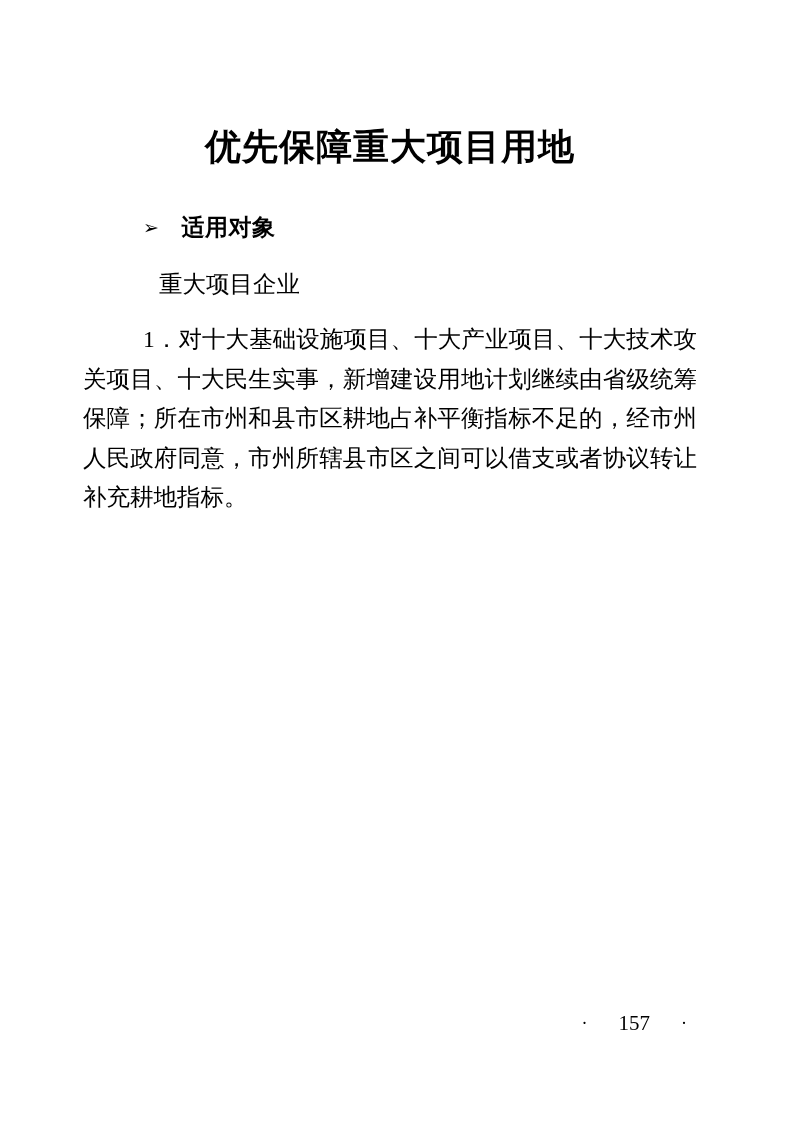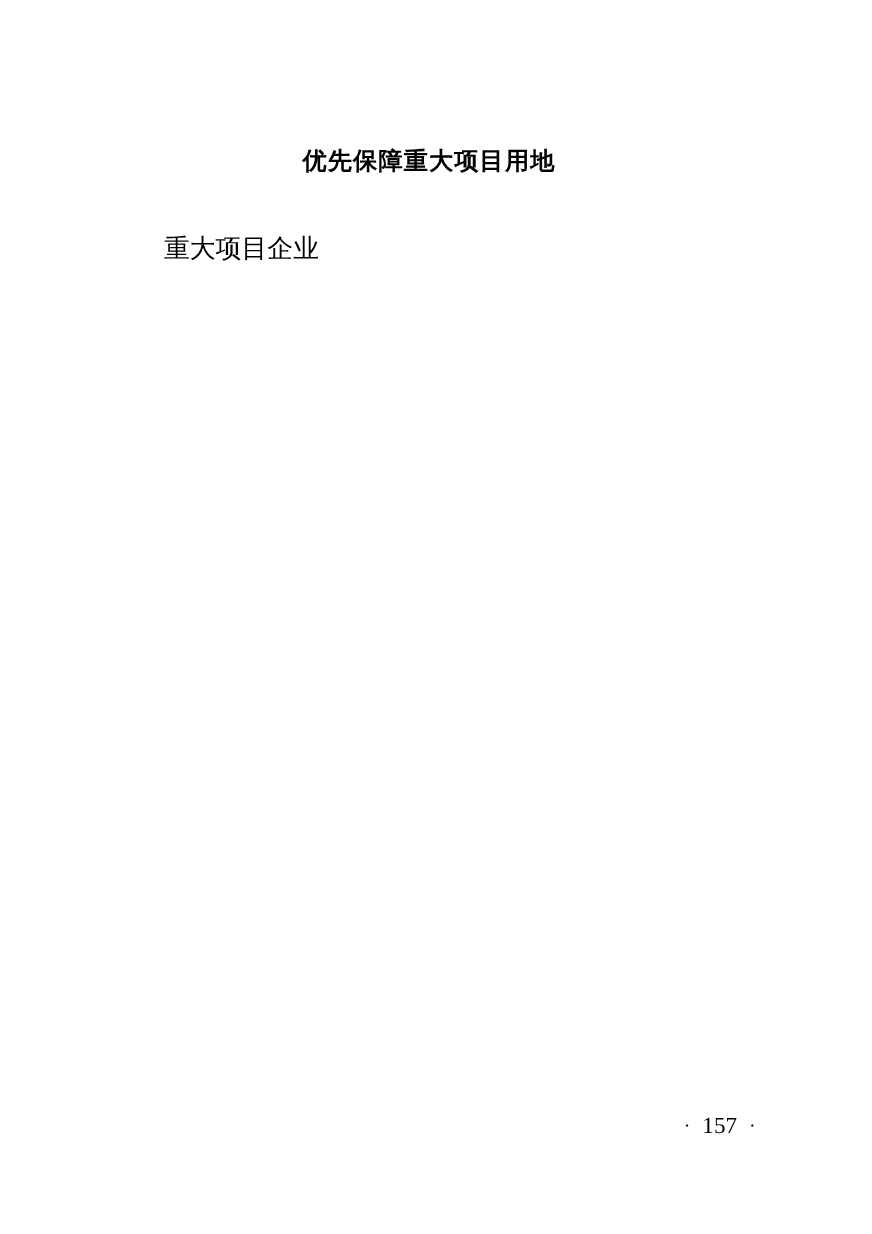--- a/index.html
+++ b/index.html
@@ -20,21 +20,21 @@
     position: absolute;
     left: 83px;
     top: 0;
     width: 614px;
   }
   .doc-title {
     margin: 128px 0 0 0;
     text-align: center;
     font-family: "Liberation Sans", "DejaVu Sans", sans-serif;
     font-weight: bold;
-    font-size: 22px;
+    font-size: 36px;
     line-height: 38px;
     letter-spacing: 1px;
     color: #000000;
   }
   .text-block {
     margin-top: 42px;
     font-family: "Liberation Serif", "DejaVu Serif", serif;
     font-size: 23.5px;
     line-height: 39.5px;
     color: #000000;
@@ -48,21 +48,21 @@
     white-space: nowrap;
   }
   .bullet {
     display: inline-block;
     font-size: 19px;
     margin-right: 22px;
     transform: translateY(-1px);
     font-family: "DejaVu Sans", sans-serif;
   }
   .plain-line {
-    margin: 6px;
+    margin: 16px;
     text-indent: 60px;
   }
   .measure {
     margin: 0;
     text-indent: 60px;
     text-align: justify;
     text-align-last: left;
   }
   .folio {
     position: absolute;
@@ -72,38 +72,42 @@
     align-items: center;
     font-family: "Liberation Serif", "DejaVu Serif", serif;
     font-size: 21px;
     line-height: 26px;
     color: #000000;
   }
   .folio .dot {
     font-size: 18px;
   }
   .folio .num {
-    margin: 0 11px;
+    margin: 0 31px;
   }
 </style>
 </head>
 <body>
 
 <div class="page">
 
   <div class="content">
 
     <h1 class="doc-title">优先保障重大项目用地</h1>
 
     <div class="text-block">
 
+      <div class="heading-row">
+        <span class="bullet">➢</span><span>适用对象</span>
+      </div>
 
       <p class="plain-line">重大项目企业</p>
 
 
+      <p class="measure">1．对十大基础设施项目、十大产业项目、十大技术攻关项目、十大民生实事，新增建设用地计划继续由省级统筹保障；所在市州和县市区耕地占补平衡指标不足的，经市州人民政府同意，市州所辖县市区之间可以借支或者协议转让补充耕地指标。</p>
 
 
 
 
     </div>
   </div>
 
   <div class="folio">
     <span class="dot">·</span>
     <span class="num">157</span>

